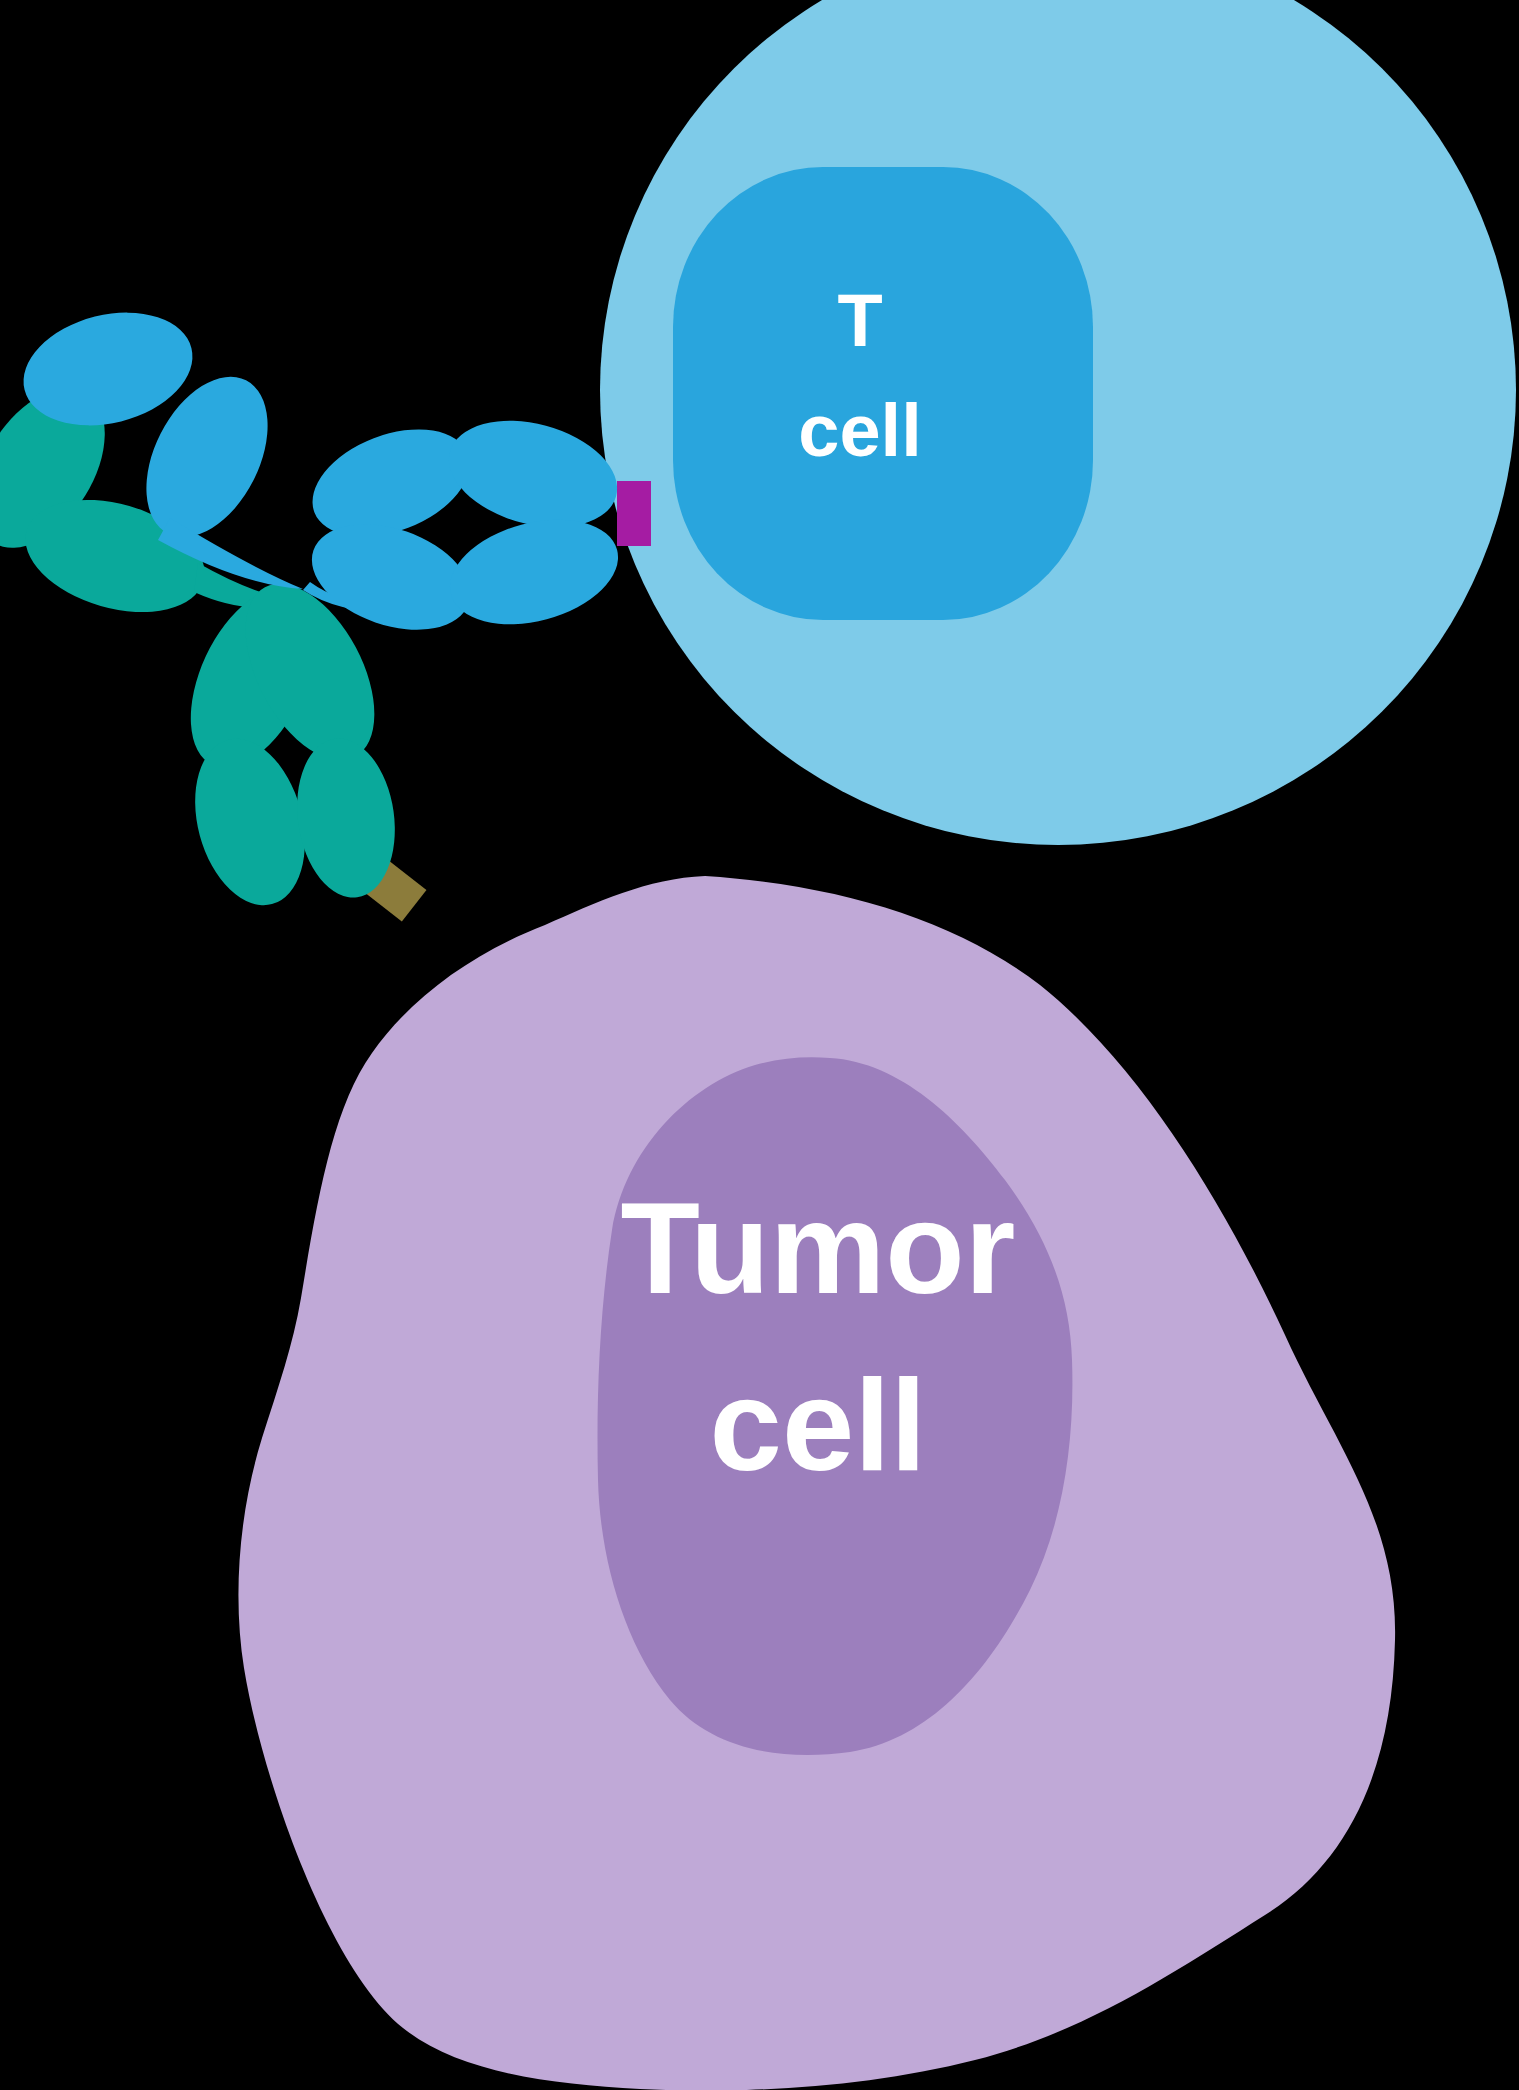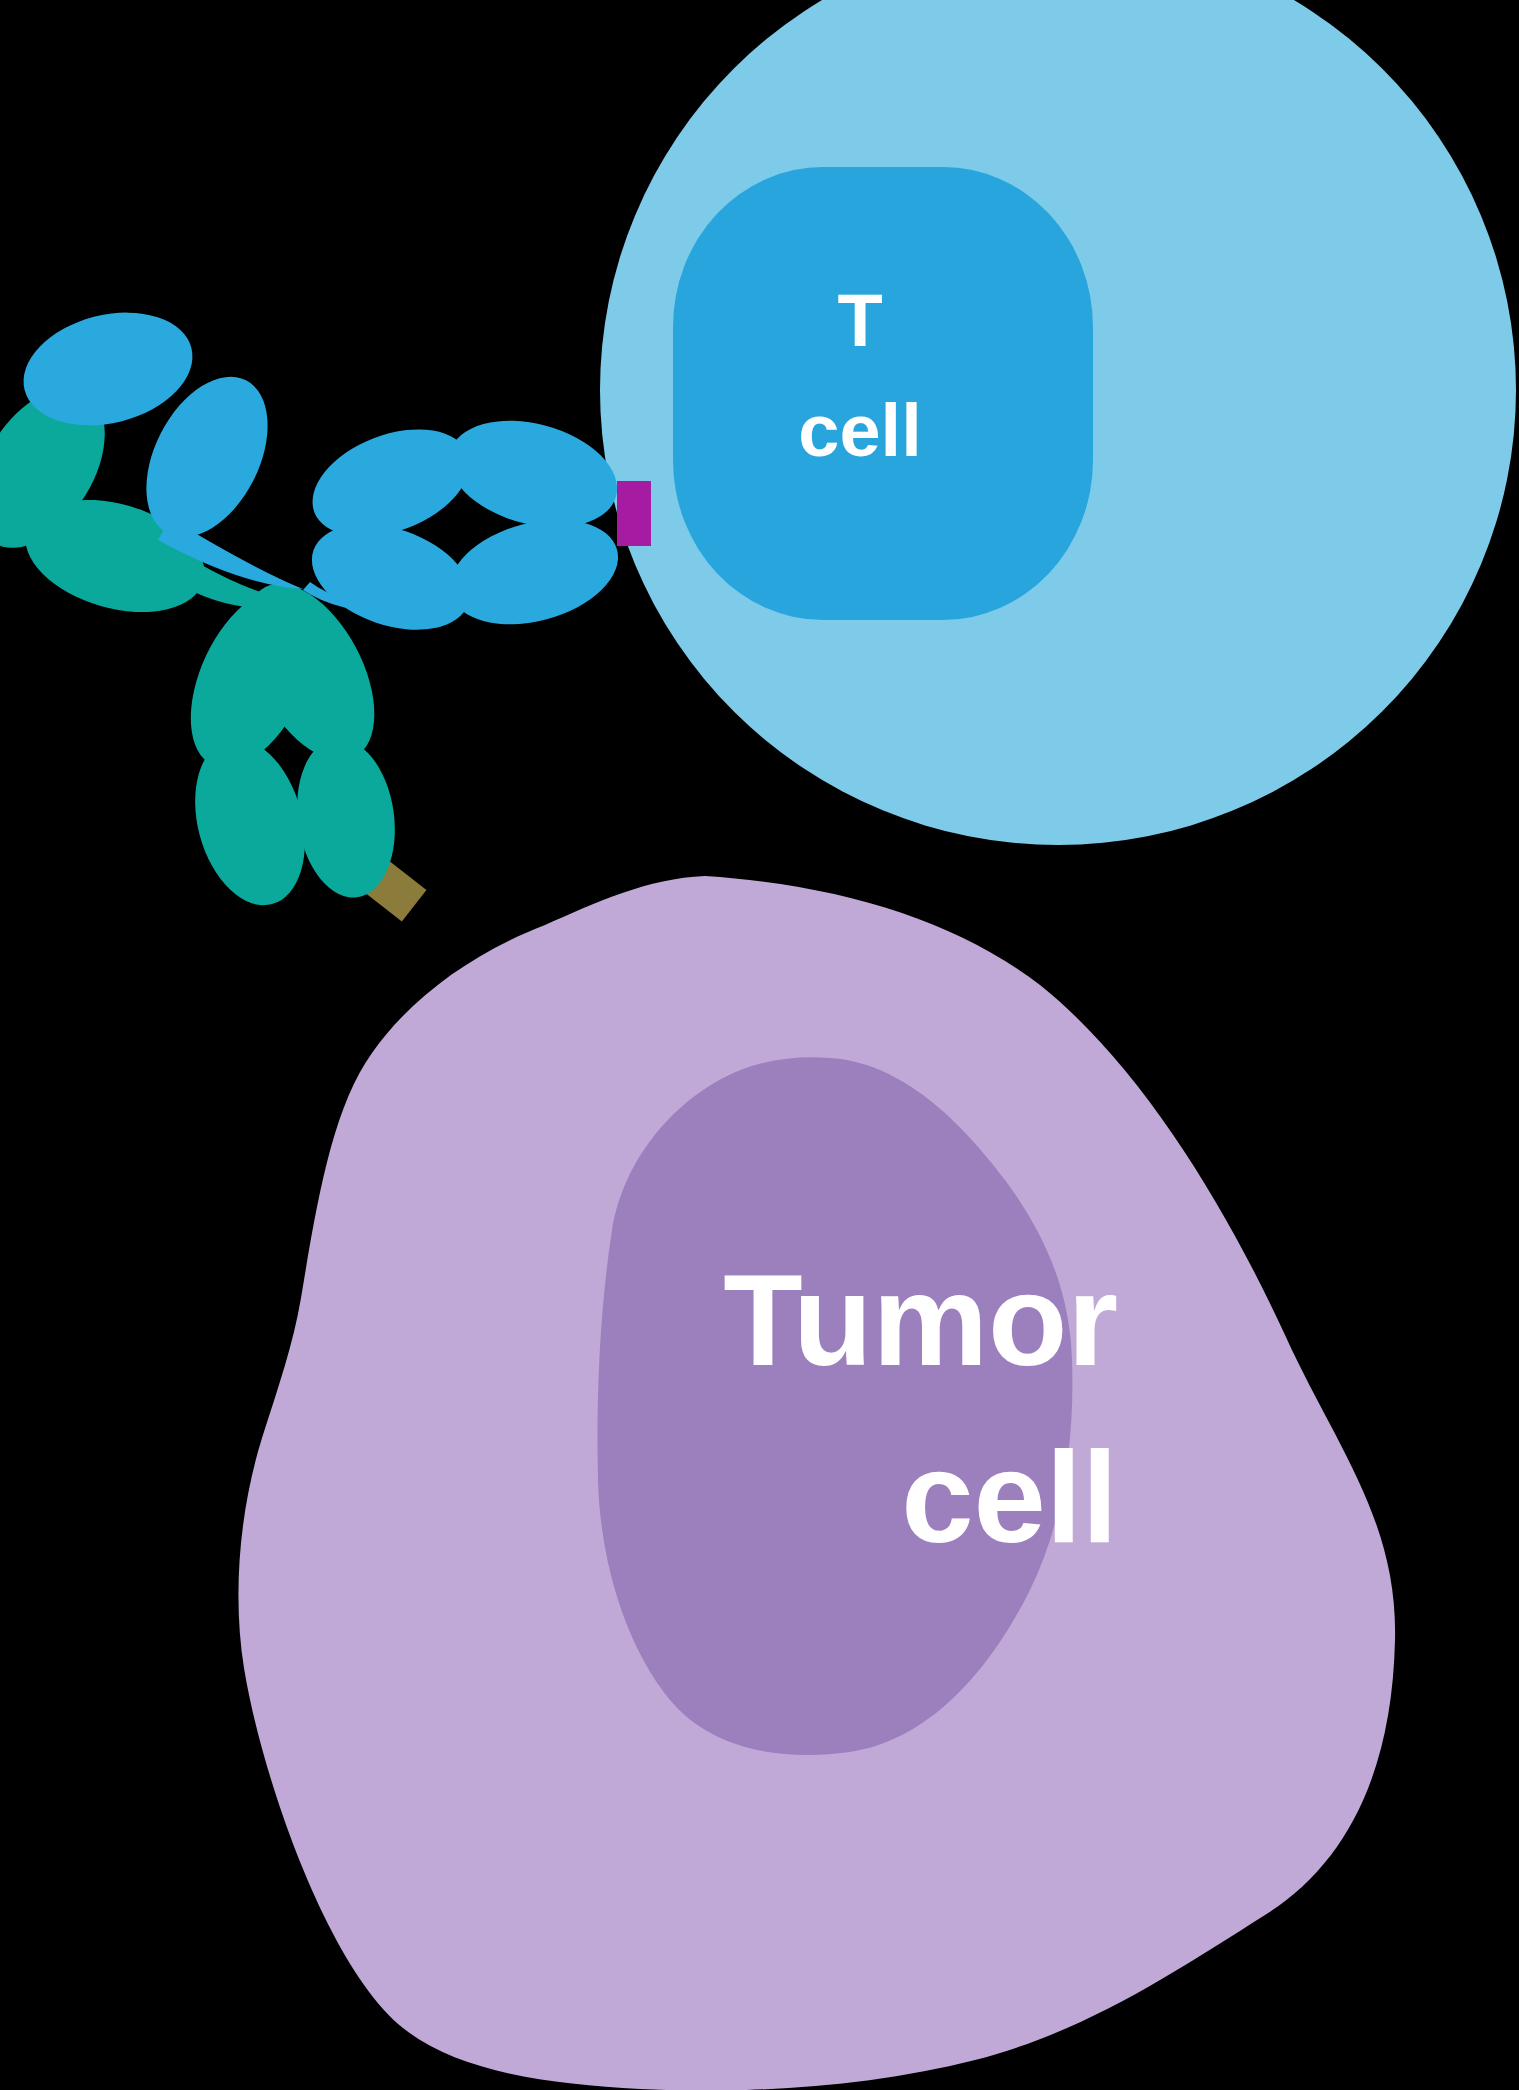--- a/index.html
+++ b/index.html
@@ -32,25 +32,24 @@
   .cell-label span { display: block; }
   .t-cell-label {
     left: 660px;
     top: 266px;
     width: 400px;
     font-size: 74px;
     line-height: 110px;
   }
   .tumor-cell-label {
     left: 518px;
-    top: 1232px;
+    top: 1160px;
     width: 600px;
     font-size: 130px;
     line-height: 177px;
-    text-align: right;
   }
 </style>
 </head>
 <body>
 
 <div class="scene">
 
   <svg width="1519" height="2090" viewBox="0 0 1519 2090">
 
     <g>

